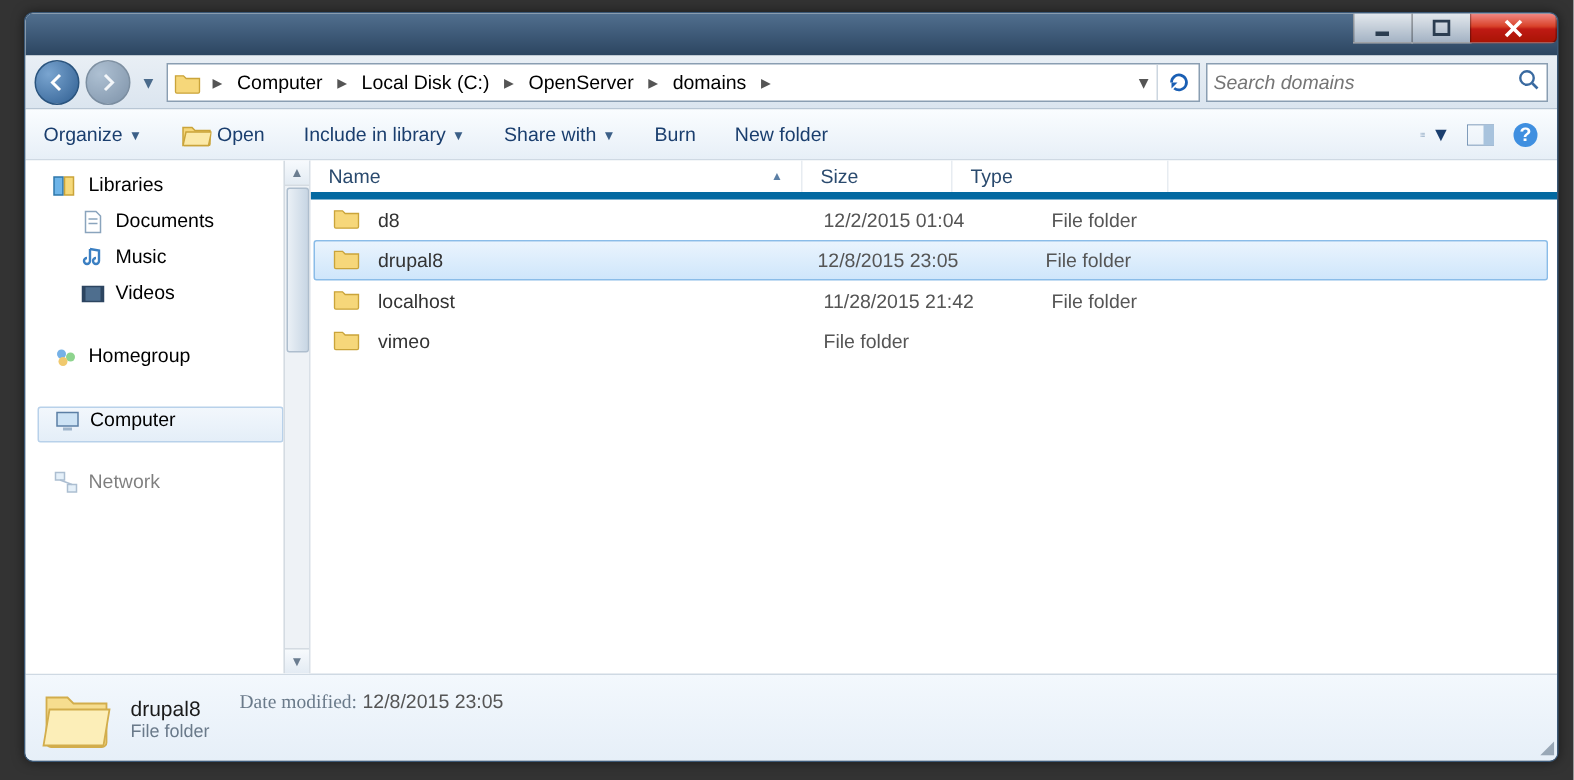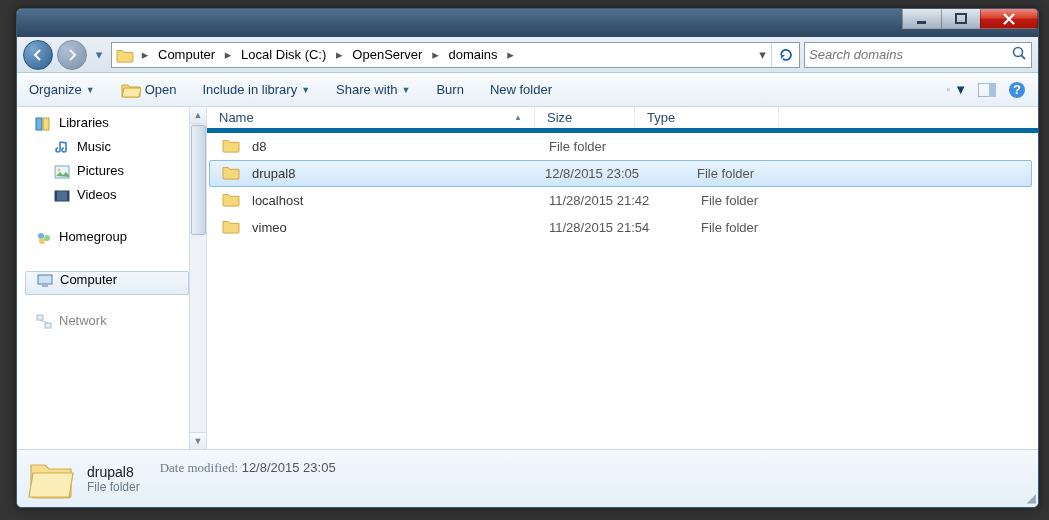--- a/index.html
+++ b/index.html
@@ -207,35 +207,35 @@
               <svg width="18" height="18" viewBox="0 0 18 18">
                 <rect x="1" y="3" width="6" height="12" fill="#6db4e8" stroke="#2e77aa"></rect>
                 <rect x="8" y="3" width="6" height="12" fill="#f5d97b" stroke="#caa43a"></rect>
               </svg>
             </span>
             <span class="tlabel">Libraries</span>
           </div>
         <div class="tnode l2">
             <span class="ticon">
               <svg width="16" height="16" viewBox="0 0 16 16">
+                <path d="M3 1 h7 l3 3 v11 h-10 z" fill="#fff" stroke="#8aa4bd"></path>
+                <line x1="5" y1="6" x2="11" y2="6" stroke="#8aa4bd"></line>
+                <line x1="5" y1="9" x2="11" y2="9" stroke="#8aa4bd"></line>
+              </svg>
+            </span>
+            <span class="tlabel">Documents</span>
+          </div>
+        <div class="tnode l2">
+            <span class="ticon">
+              <svg width="16" height="16" viewBox="0 0 16 16">
                 <path d="M6 2 v8 a2 2 0 1 1 -2 -2" fill="none" stroke="#3b7fc2" stroke-width="1.6"></path>
                 <path d="M6 2 l6 1 v7 a2 2 0 1 1 -2 -2" fill="none" stroke="#3b7fc2" stroke-width="1.6"></path>
               </svg>
             </span>
             <span class="tlabel">Music</span>
-          </div>
-        <div class="tnode l2">
-            <span class="ticon">
-              <svg width="16" height="16" viewBox="0 0 16 16">
-                <rect x="1" y="2" width="14" height="12" fill="#e8f2fa" stroke="#7fa6c8"></rect>
-                <circle cx="5" cy="6" r="1.5" fill="#f3c94f"></circle>
-                <path d="M2 12 l4 -4 l3 3 l3 -3 l3 3 v2 z" fill="#6bb36b"></path>
-              </svg>
-            </span>
-            <span class="tlabel">Pictures</span>
           </div>
         <div class="tnode l2">
             <span class="ticon">
               <svg width="16" height="16" viewBox="0 0 16 16">
                 <rect x="1" y="3" width="14" height="10" fill="#4e6e8e" stroke="#2c4560"></rect>
                 <rect x="1" y="3" width="2" height="10" fill="#2c4560"></rect>
                 <rect x="13" y="3" width="2" height="10" fill="#2c4560"></rect>
               </svg>
             </span>
             <span class="tlabel">Videos</span>
@@ -294,20 +294,21 @@
           </div>
       </div>
       <div class="files" id="files">
           <div class="frow">
             <div class="fcell name">
               <span><svg class="folder-icn" viewBox="0 0 20 18">
                   <path d="M1 4 h6 l2 2 h10 v10 a1 1 0 0 1 -1 1 h-16 a1 1 0 0 1 -1 -1 z" fill="#f6d77a" stroke="#caa43a"></path>
                 </svg></span>
               <span>d8</span>
             </div>
+            <div class="fcell date">12/2/2015 01:04</div>
             <div class="fcell type">File folder</div>
           </div>
           <div class="frow sel">
             <div class="fcell name">
               <span><svg class="folder-icn" viewBox="0 0 20 18">
                   <path d="M1 4 h6 l2 2 h10 v10 a1 1 0 0 1 -1 1 h-16 a1 1 0 0 1 -1 -1 z" fill="#f6d77a" stroke="#caa43a"></path>
                 </svg></span>
               <span>drupal8</span>
             </div>
             <div class="fcell date">12/8/2015 23:05</div>
@@ -323,21 +324,20 @@
             <div class="fcell date">11/28/2015 21:42</div>
             <div class="fcell type">File folder</div>
           </div>
           <div class="frow">
             <div class="fcell name">
               <span><svg class="folder-icn" viewBox="0 0 20 18">
                   <path d="M1 4 h6 l2 2 h10 v10 a1 1 0 0 1 -1 1 h-16 a1 1 0 0 1 -1 -1 z" fill="#f6d77a" stroke="#caa43a"></path>
                 </svg></span>
               <span>vimeo</span>
             </div>
-            <div class="fcell date">11/28/2015 21:54</div>
             <div class="fcell type">File folder</div>
           </div>
         </div>
     </div>
   </div>
 
   <div class="details">
     <svg class="big-icn" viewBox="0 0 48 48">
         <path d="M4 10 h14 l4 4 h22 v26 a3 3 0 0 1 -3 3 h-34 a3 3 0 0 1 -3 -3 z" fill="#f6dd8f" stroke="#d2ad4c" stroke-width="1.2"></path>
         <path d="M6 18 h40 l-4 24 h-40 z" fill="#fceeb8" stroke="#d2ad4c" stroke-width="1.2"></path>

